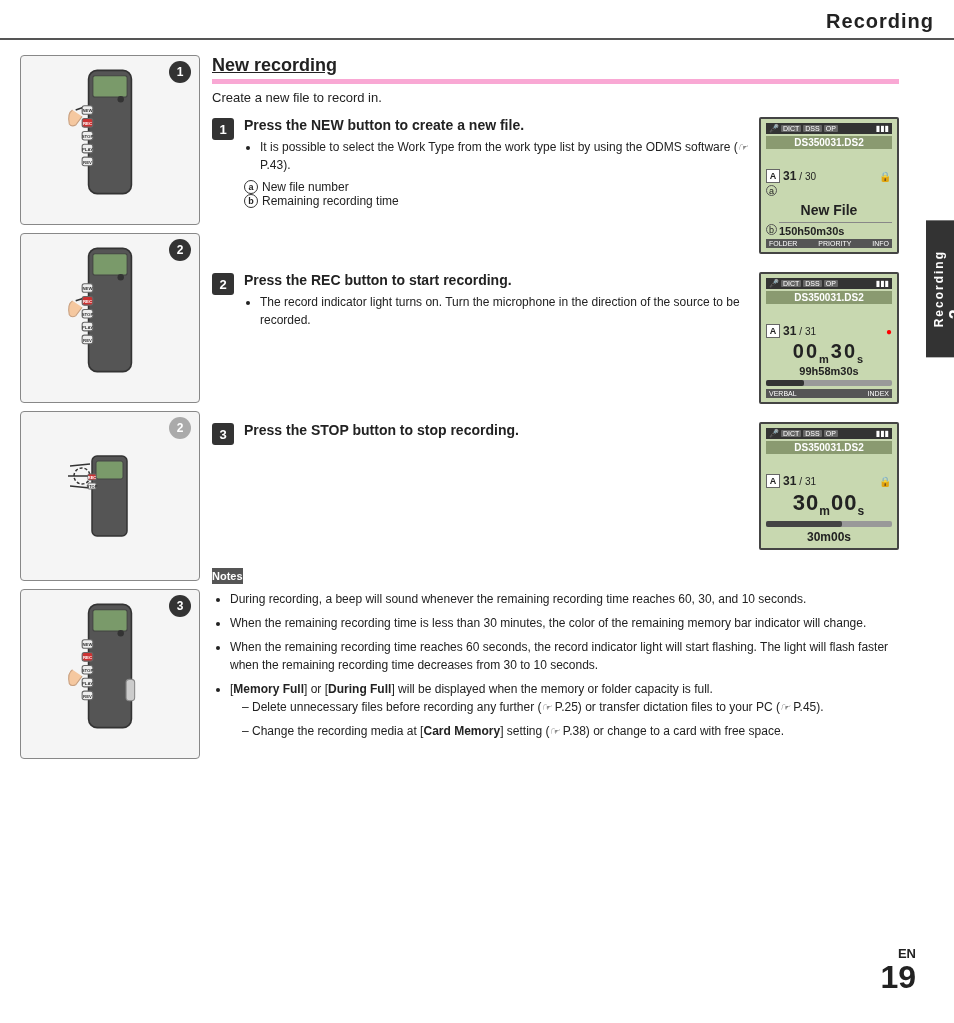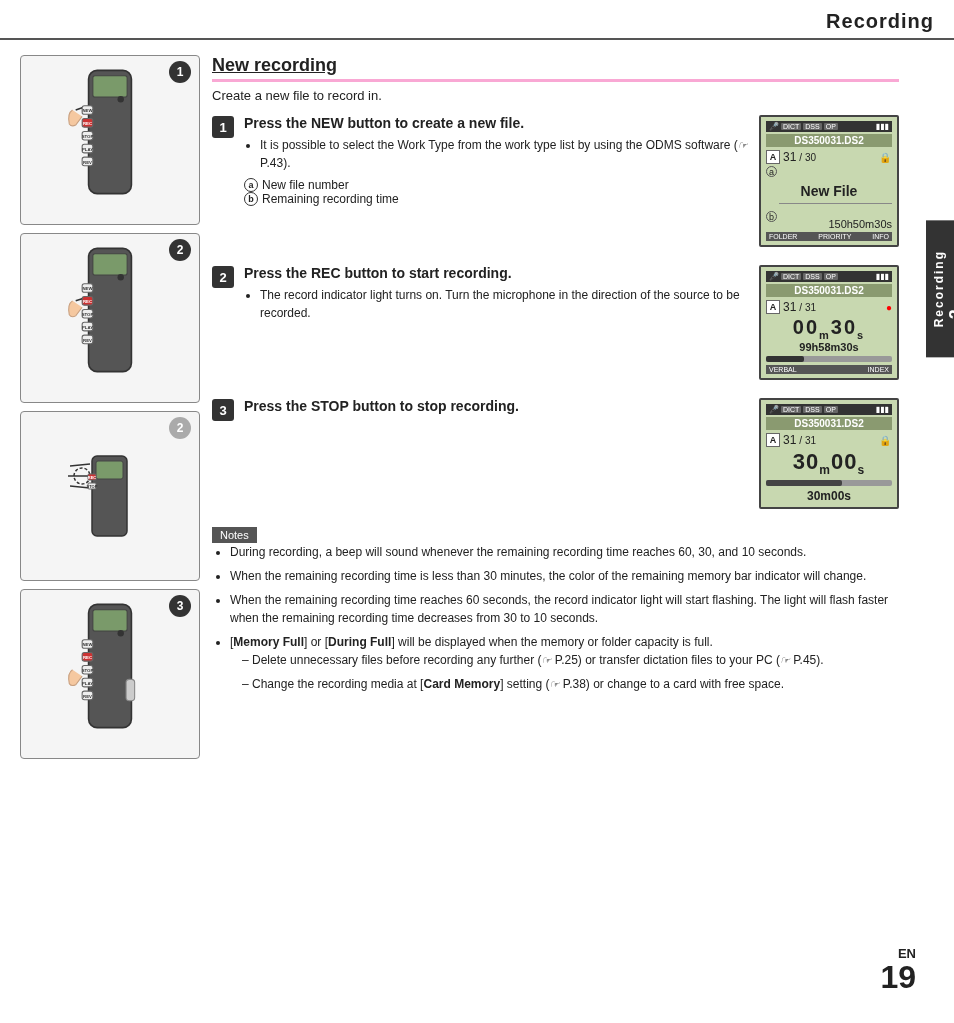--- a/index.html
+++ b/index.html
@@ -120,21 +120,21 @@
     .right-col {
       flex: 1;
       padding-right: 35px;
     }
 
     .section-title {
       font-size: 18px;
       font-weight: bold;
       text-decoration: underline;
       margin-bottom: 6px;
-      border-bottom: 3px solid #f9a8d4;
+      border-bottom: 5px solid #f9a8d4;
       padding-bottom: 3px;
     }
 
     .section-subtitle {
       font-size: 13px;
       margin-bottom: 12px;
     }
 
     
     .step-block {
@@ -236,21 +236,21 @@
       border-radius: 1px;
     }
 
     .lcd-filename {
       font-size: 10px;
       font-weight: bold;
       text-align: center;
       background: #8a9a70;
       color: #fff;
       padding: 1px 2px;
-      margin-bottom: 3px;
+      margin-bottom: 20px;
     }
 
     .lcd-row {
       display: flex;
       align-items: center;
       gap: 3px;
       margin-bottom: 2px;
     }
 
     .lcd-folder-badge {
@@ -260,21 +260,21 @@
       border: 1px solid #666;
       display: flex;
       align-items: center;
       justify-content: center;
       font-size: 9px;
       font-weight: bold;
     }
 
     .lcd-counter {
       font-size: 12px;
-      font-weight: normal;
+      font-weight: bold;
     }
 
     .lcd-big-text {
       font-size: 20px;
       font-weight: bold;
       text-align: center;
       letter-spacing: 2px;
     }
 
     .lcd-mid-text {
@@ -309,38 +309,39 @@
 
     .lcd-new-file {
       font-size: 14px;
       font-weight: bold;
       text-align: center;
       padding: 4px 0;
     }
 
     .lcd-time-remaining {
       font-size: 11px;
-      font-weight: normal;
-      text-align: right;
+      font-weight: bold;
+      text-align: left;
       border-top: 1px solid #888;
-      padding-top: 14px;
+      padding-top: 2px;
     }
 
     
     .notes-section {
       margin-top: 8px;
     }
 
     .notes-header {
       background: #555;
       color: #fff;
       font-size: 11px;
-      font-weight: normal;
-      padding: 2px 8px;
+      font-weight: bold;
+      padding: 2px 0;
       display: inline-block;
+      margin-bottom: 6px;
     }
 
     .notes-list {
       list-style: disc;
       padding-left: 18px;
       font-size: 12px;
       line-height: 1.55;
     }
 
     .notes-list li {

